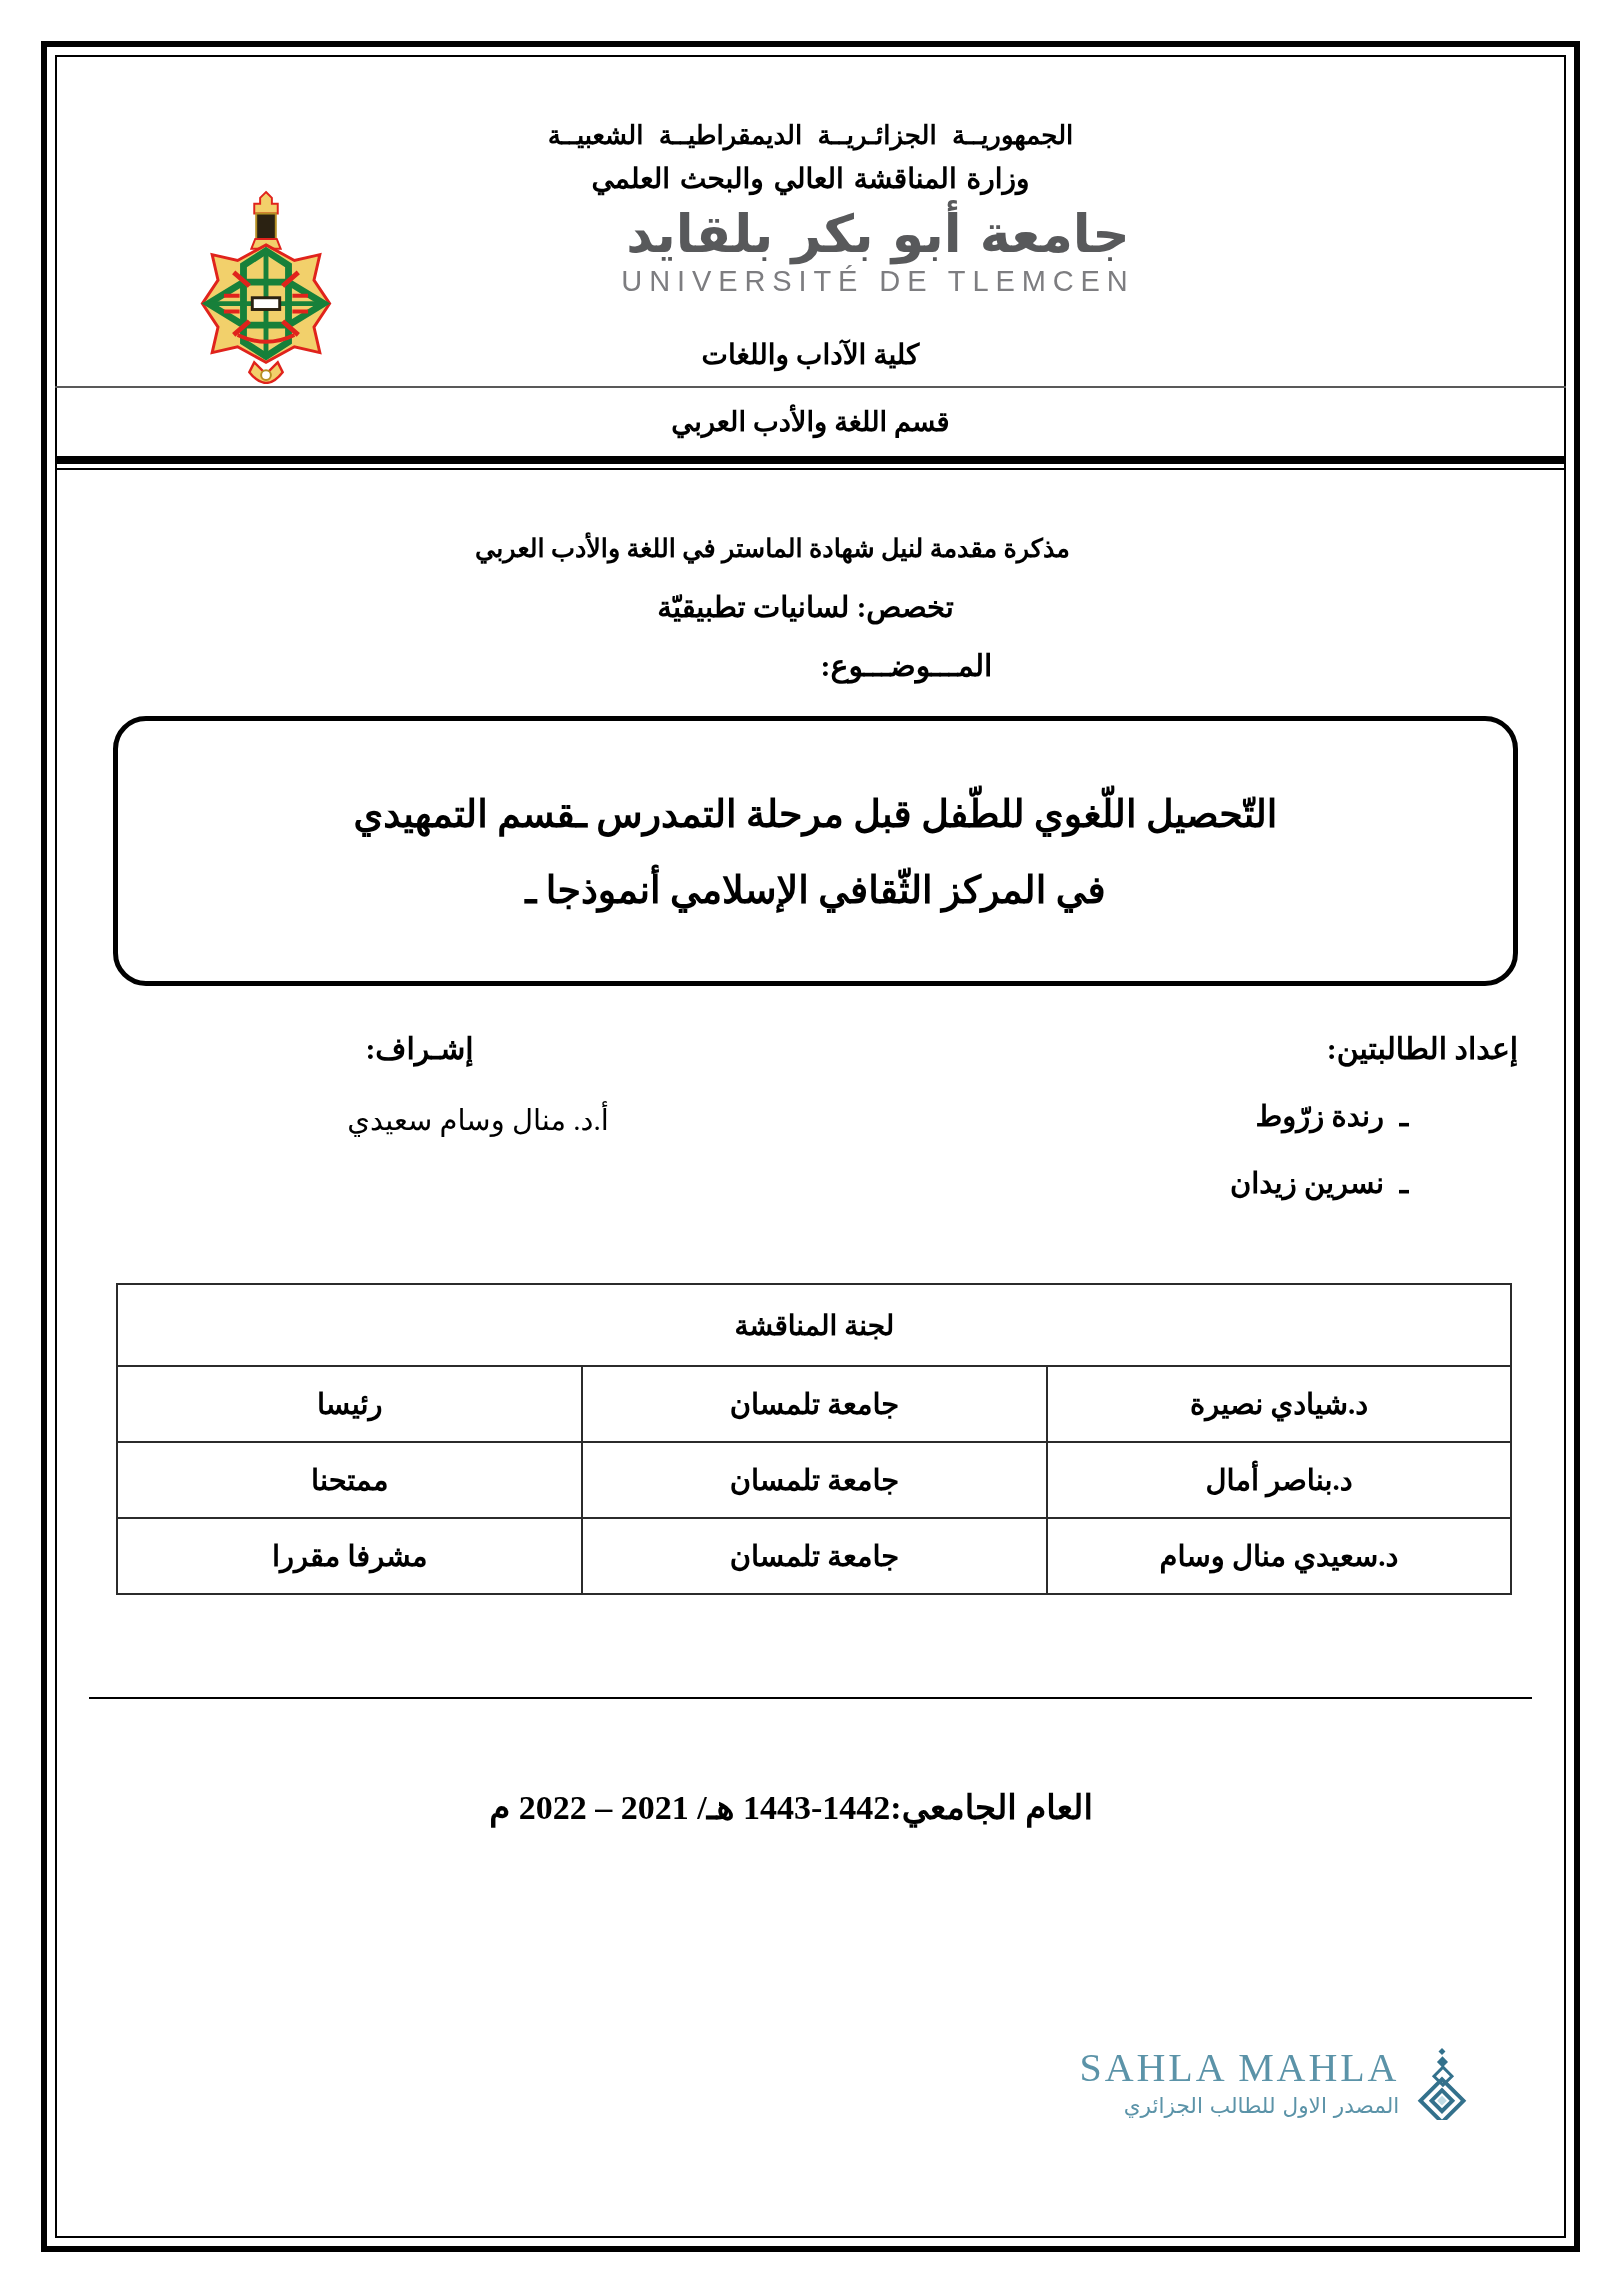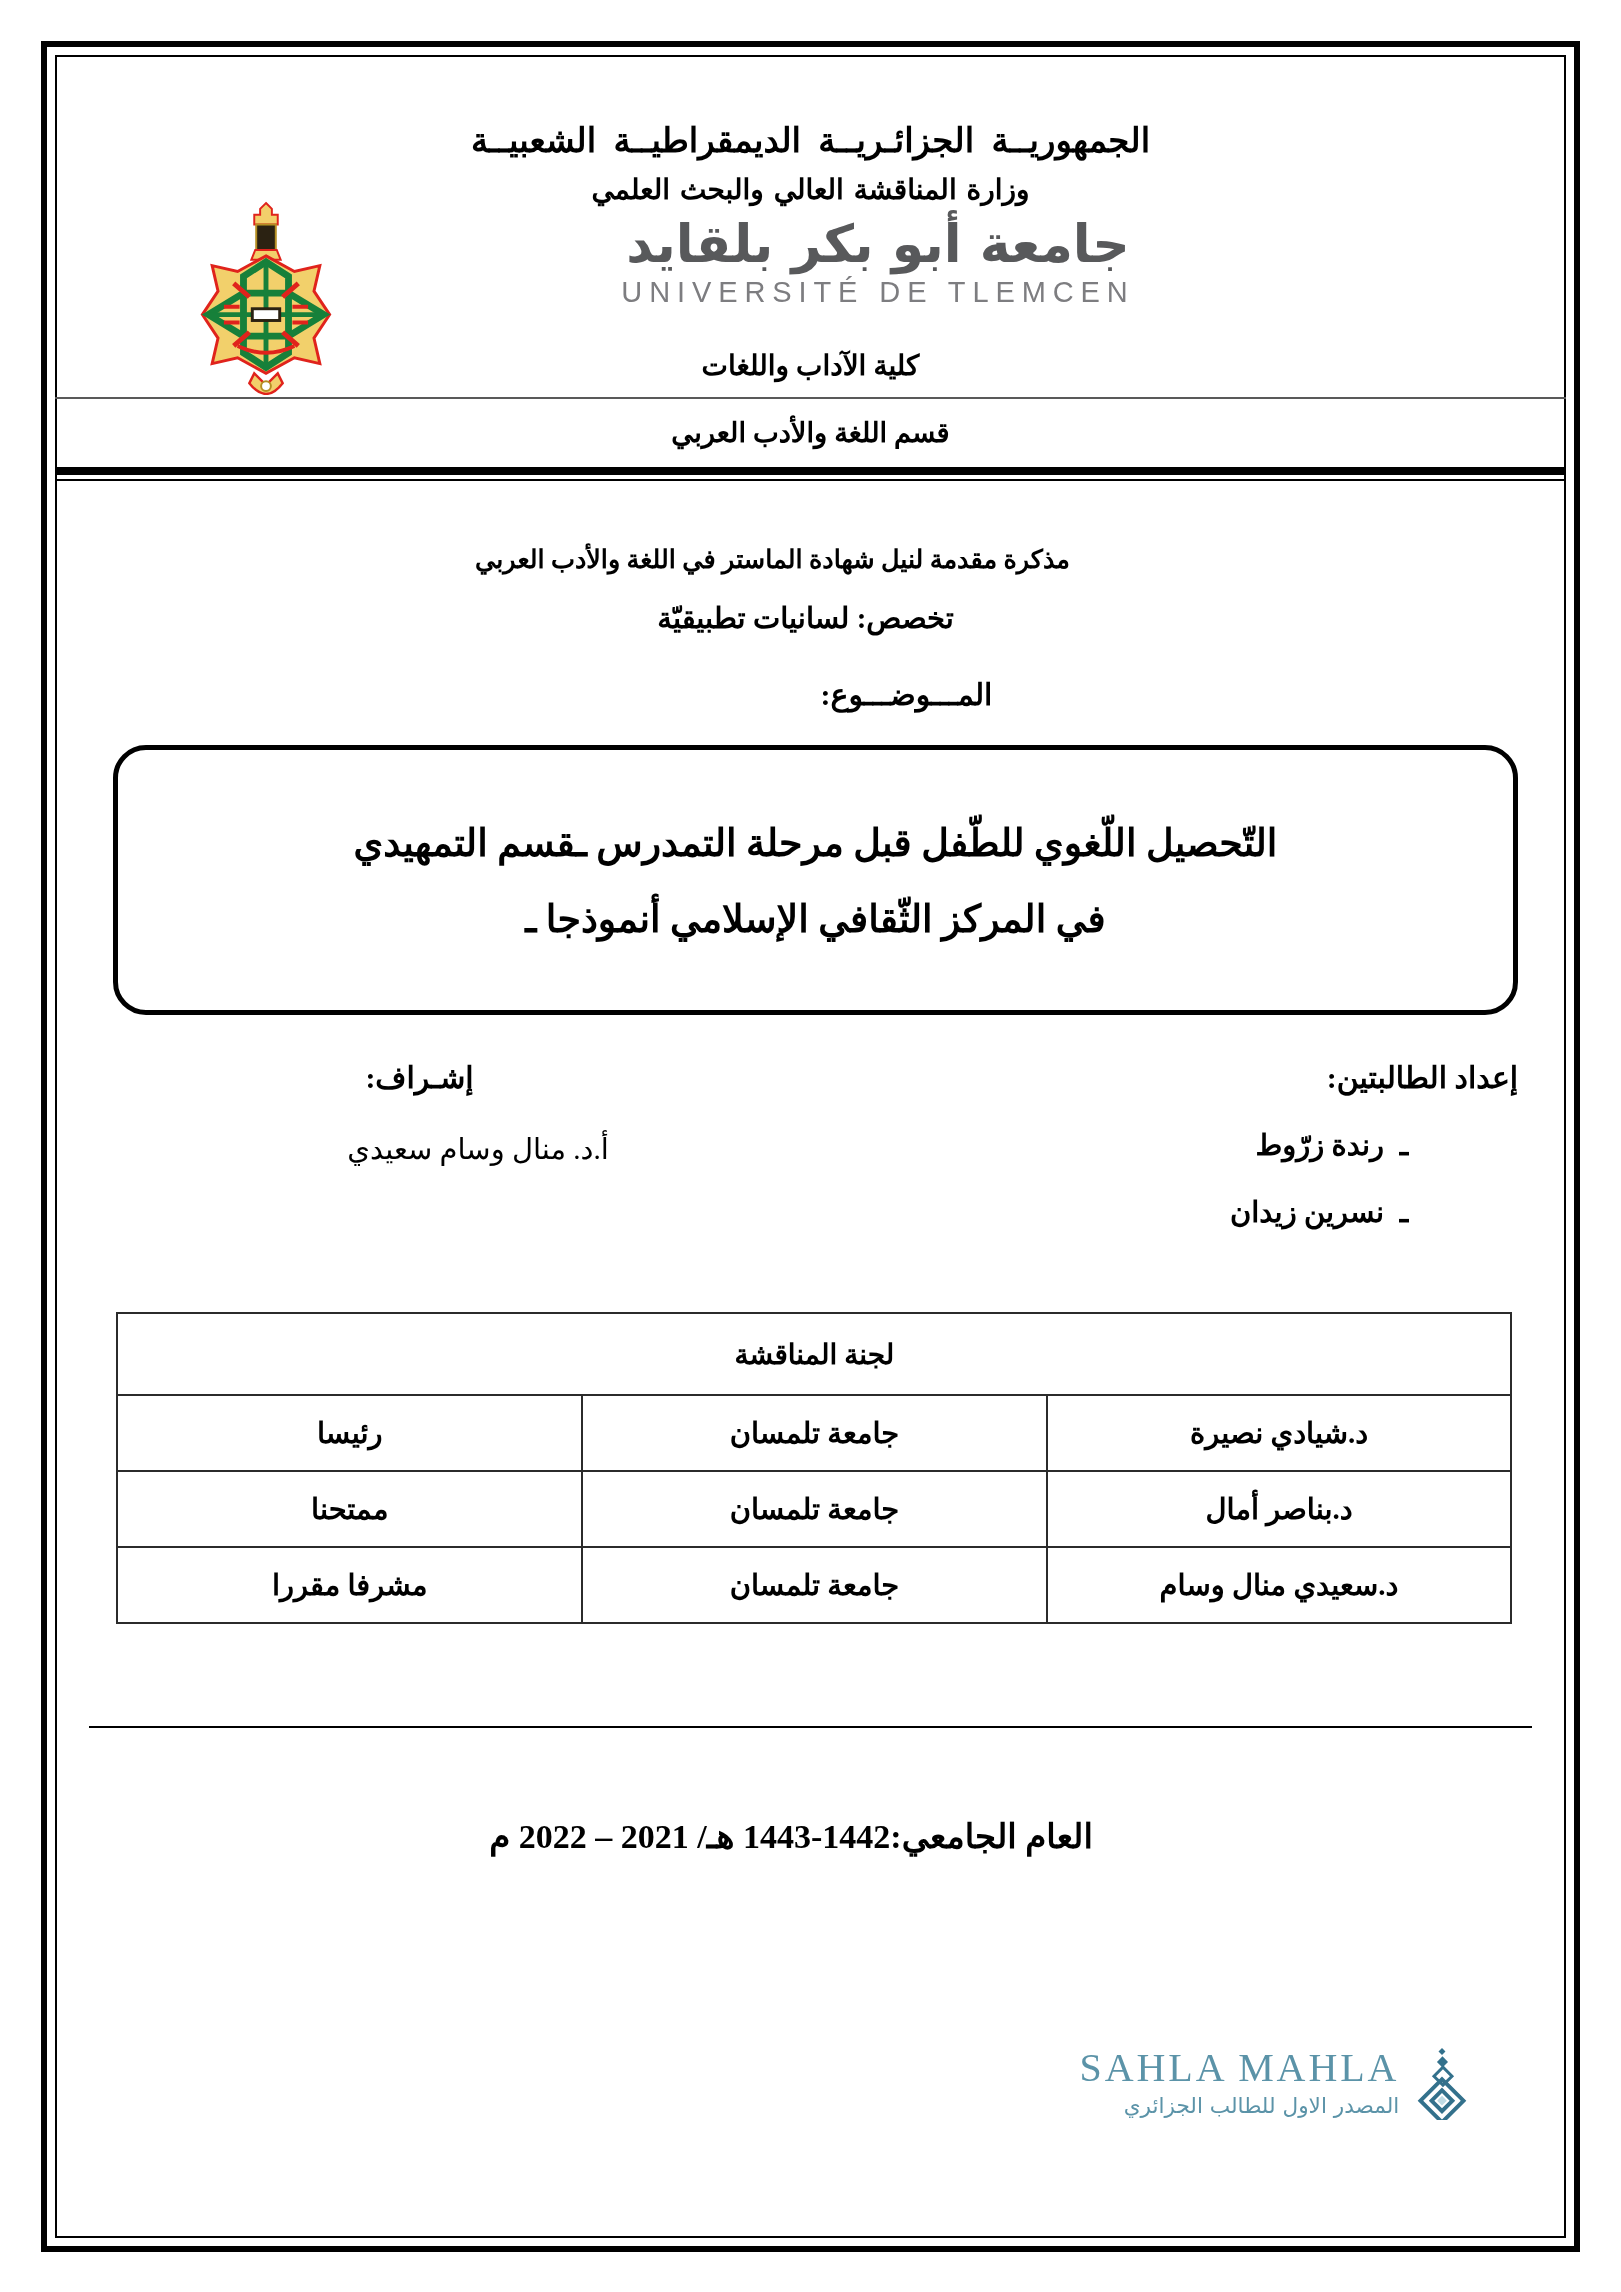--- a/index.html
+++ b/index.html
@@ -59,21 +59,21 @@
     padding-top: 61px;
     text-align: center;
   }
   .hdr-line {
     font-family: "Liberation Serif", "DejaVu Serif", serif;
     font-weight: 700;
     color: #000;
     line-height: 1.35;
   }
   .hdr-republic {
-    font-size: 34px;
+    font-size: 26px;
     letter-spacing: 2px;
     word-spacing: 8.8px;
   }
   .hdr-ministry {
     font-size: 28px;
     margin-top: 6.9px;
     word-spacing: 2.9px;
   }
 
   
@@ -157,21 +157,21 @@
     font-weight: 700;
     font-size: 29px;
     text-align: center;
     margin-top: 25.5px;
     padding-right: 9.8px;
   }
   .subject-line {
     font-weight: 700;
     font-size: 30px;
     text-align: center;
-    margin-top: 42px;
+    margin-top: 24px;
     padding-left: 192px;
     letter-spacing: 1px;
   }
 
   
   .title-box {
     margin: 33px 11.8px 0 21.6px;
     border: 5.9px solid #000000;
     border-radius: 33px;
     padding: 55px 43px 53px 43px;

